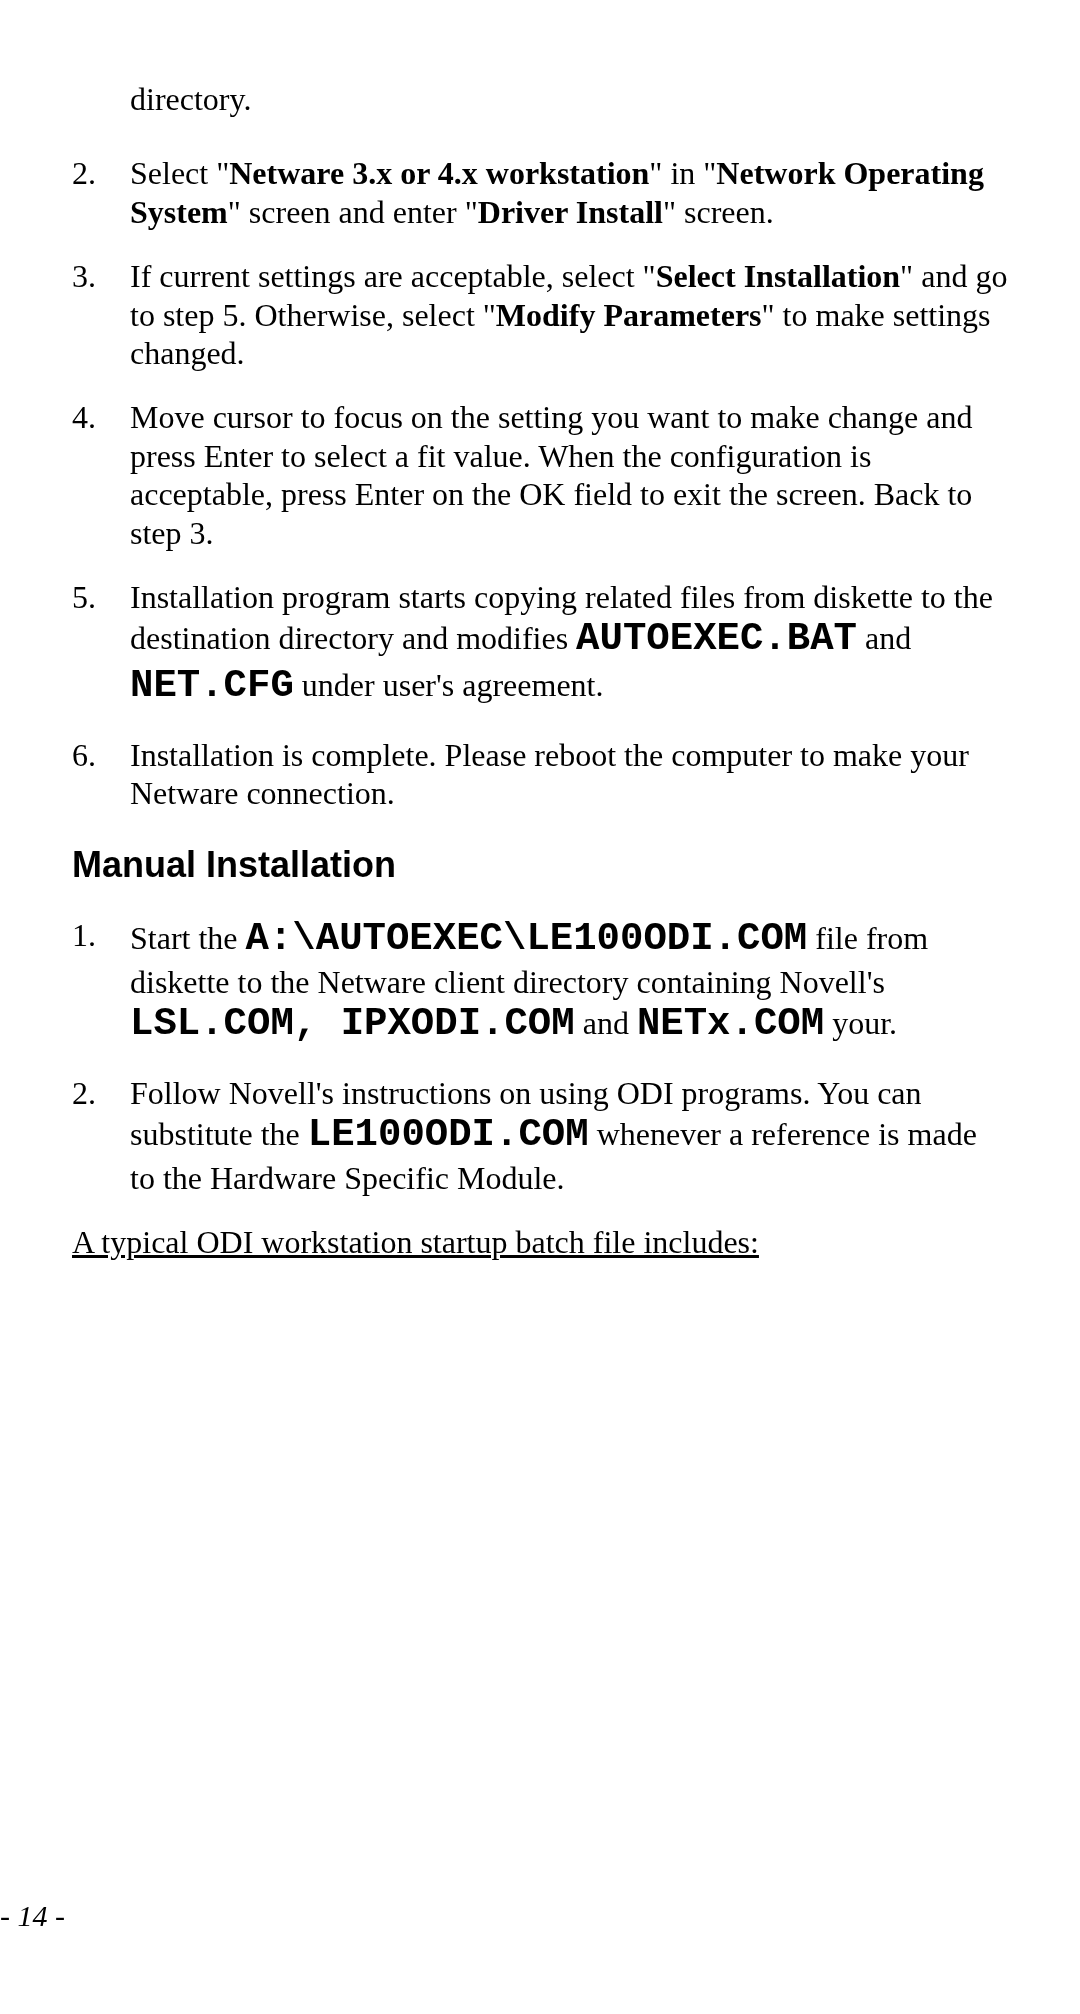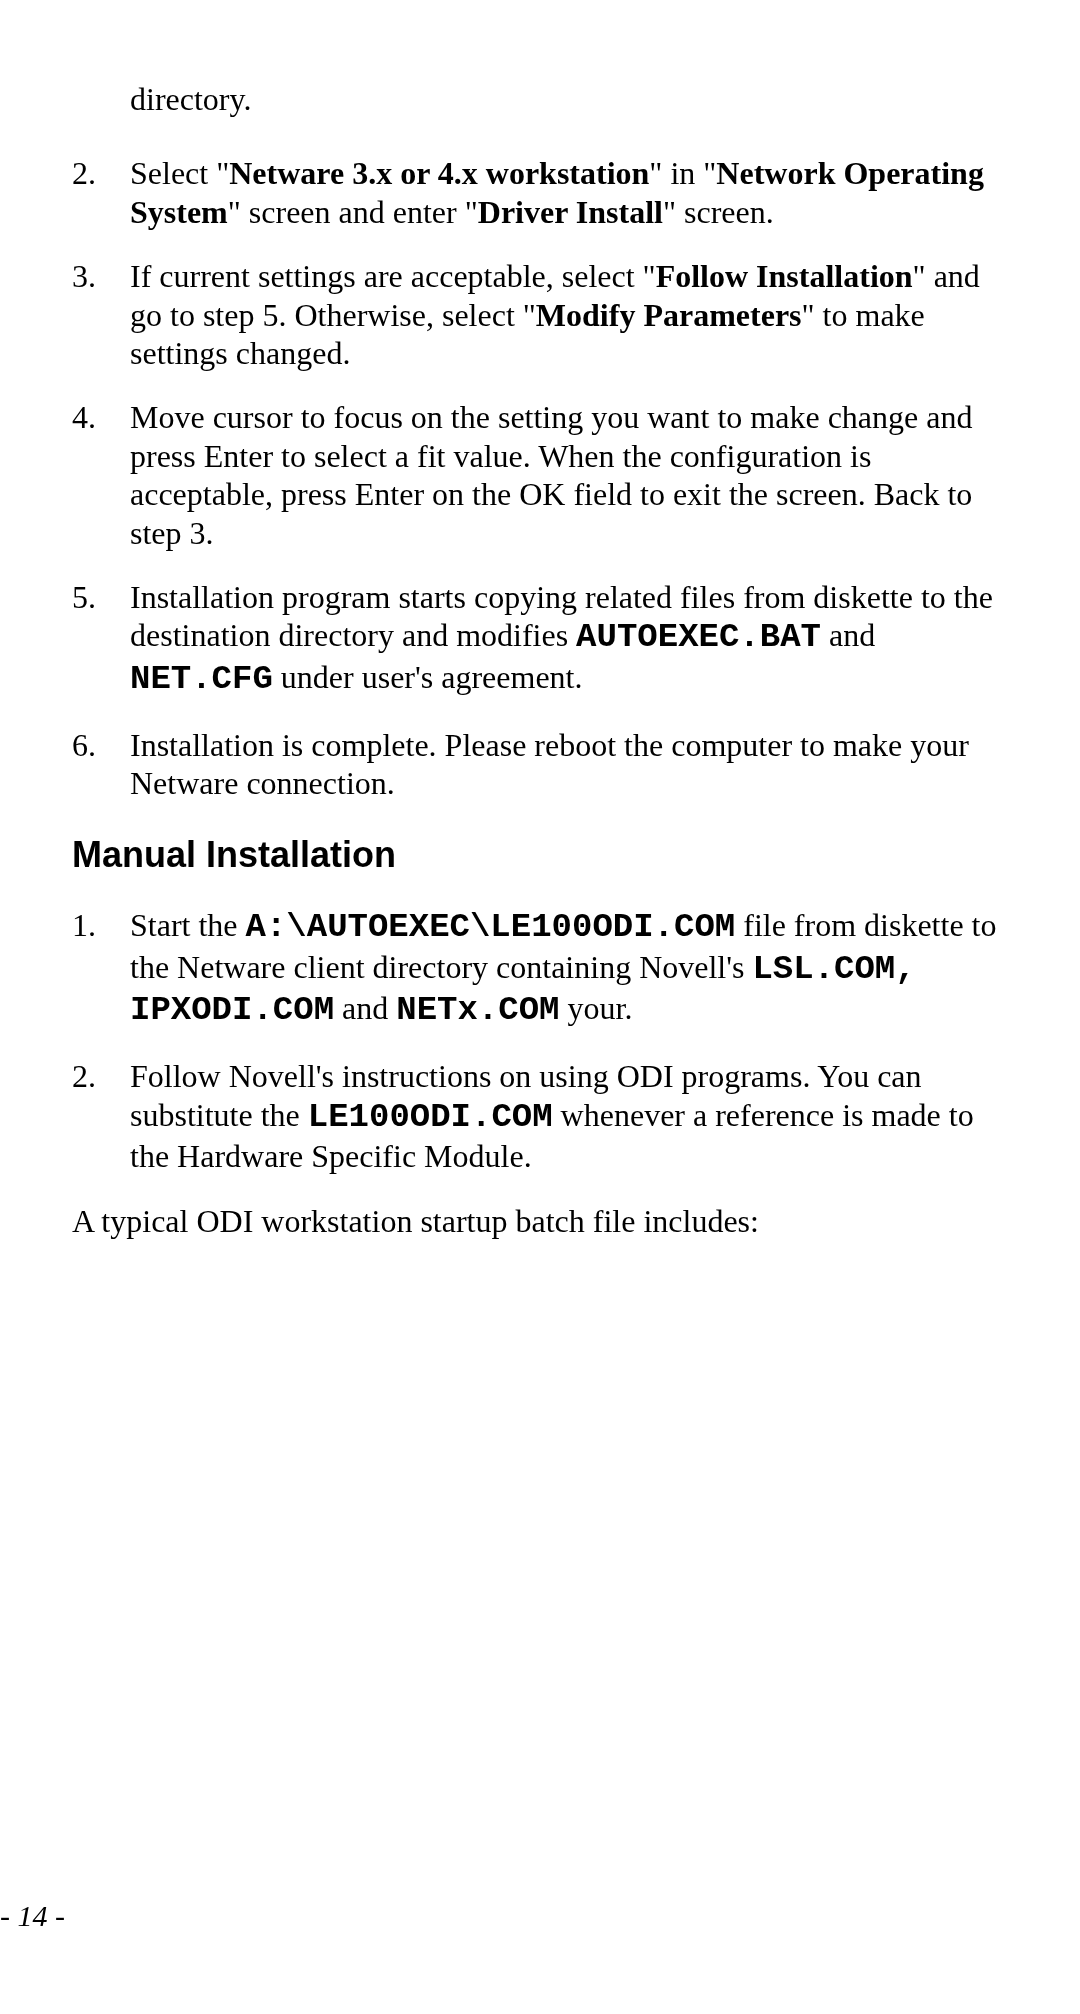--- a/index.html
+++ b/index.html
@@ -34,32 +34,33 @@
       margin-left: 58px;
       margin-bottom: 36px;
     }
     .bold {
       font-family: 'Times New Roman', Times, serif;
       font-weight: bold;
     }
     .mono {
       font-family: 'Courier New', Courier, monospace;
       font-weight: bold;
-      font-size: 34px;
+      font-size: 39px;
     }
     .section-heading {
       font-family: Arial, Helvetica, sans-serif;
       font-weight: bold;
       font-size: 36px;
       margin-top: 30px;
       margin-bottom: 30px;
     }
     .closing {
       margin-top: 20px;
       margin-bottom: 30px;
+      text-decoration: underline;
     }
     .page-num {
       text-align: left;
       font-size: 30px;
       position: absolute;
       bottom: 80px;
       left: 0;
       right: 0;
       font-style: italic;
     }
@@ -72,21 +73,21 @@
 <div class="step-item">
   <div class="step-number">2.</div>
   <div class="step-text">
     <span>Select "</span><span class="bold">Netware 3.x or 4.x workstation</span><span>" in "</span><span class="bold">Network Operating System</span><span>" screen and enter "</span><span class="bold">Driver Install</span><span>" screen.</span>
   </div>
 </div>
 
 <div class="step-item">
   <div class="step-number">3.</div>
   <div class="step-text">
-    <span>If current settings are acceptable, select "</span><span class="bold">Follow Installation</span><span>" and go to step 5. Otherwise, select "</span><span class="bold">Modify Parameters</span><span>" to make settings changed.</span>
+    <span>If current settings are acceptable, select "</span><span class="bold">Select Installation</span><span>" and go to step 5. Otherwise, select "</span><span class="bold">Modify Parameters</span><span>" to make settings changed.</span>
   </div>
 </div>
 
 <div class="step-item">
   <div class="step-number">4.</div>
   <div class="step-text">Move cursor to focus on the setting you want to make change and press Enter to select a fit value.  When the configuration is acceptable, press Enter on the OK field to exit the screen. Back to step 3.</div>
 </div>
 
 <div class="step-item">
   <div class="step-number">5.</div>

